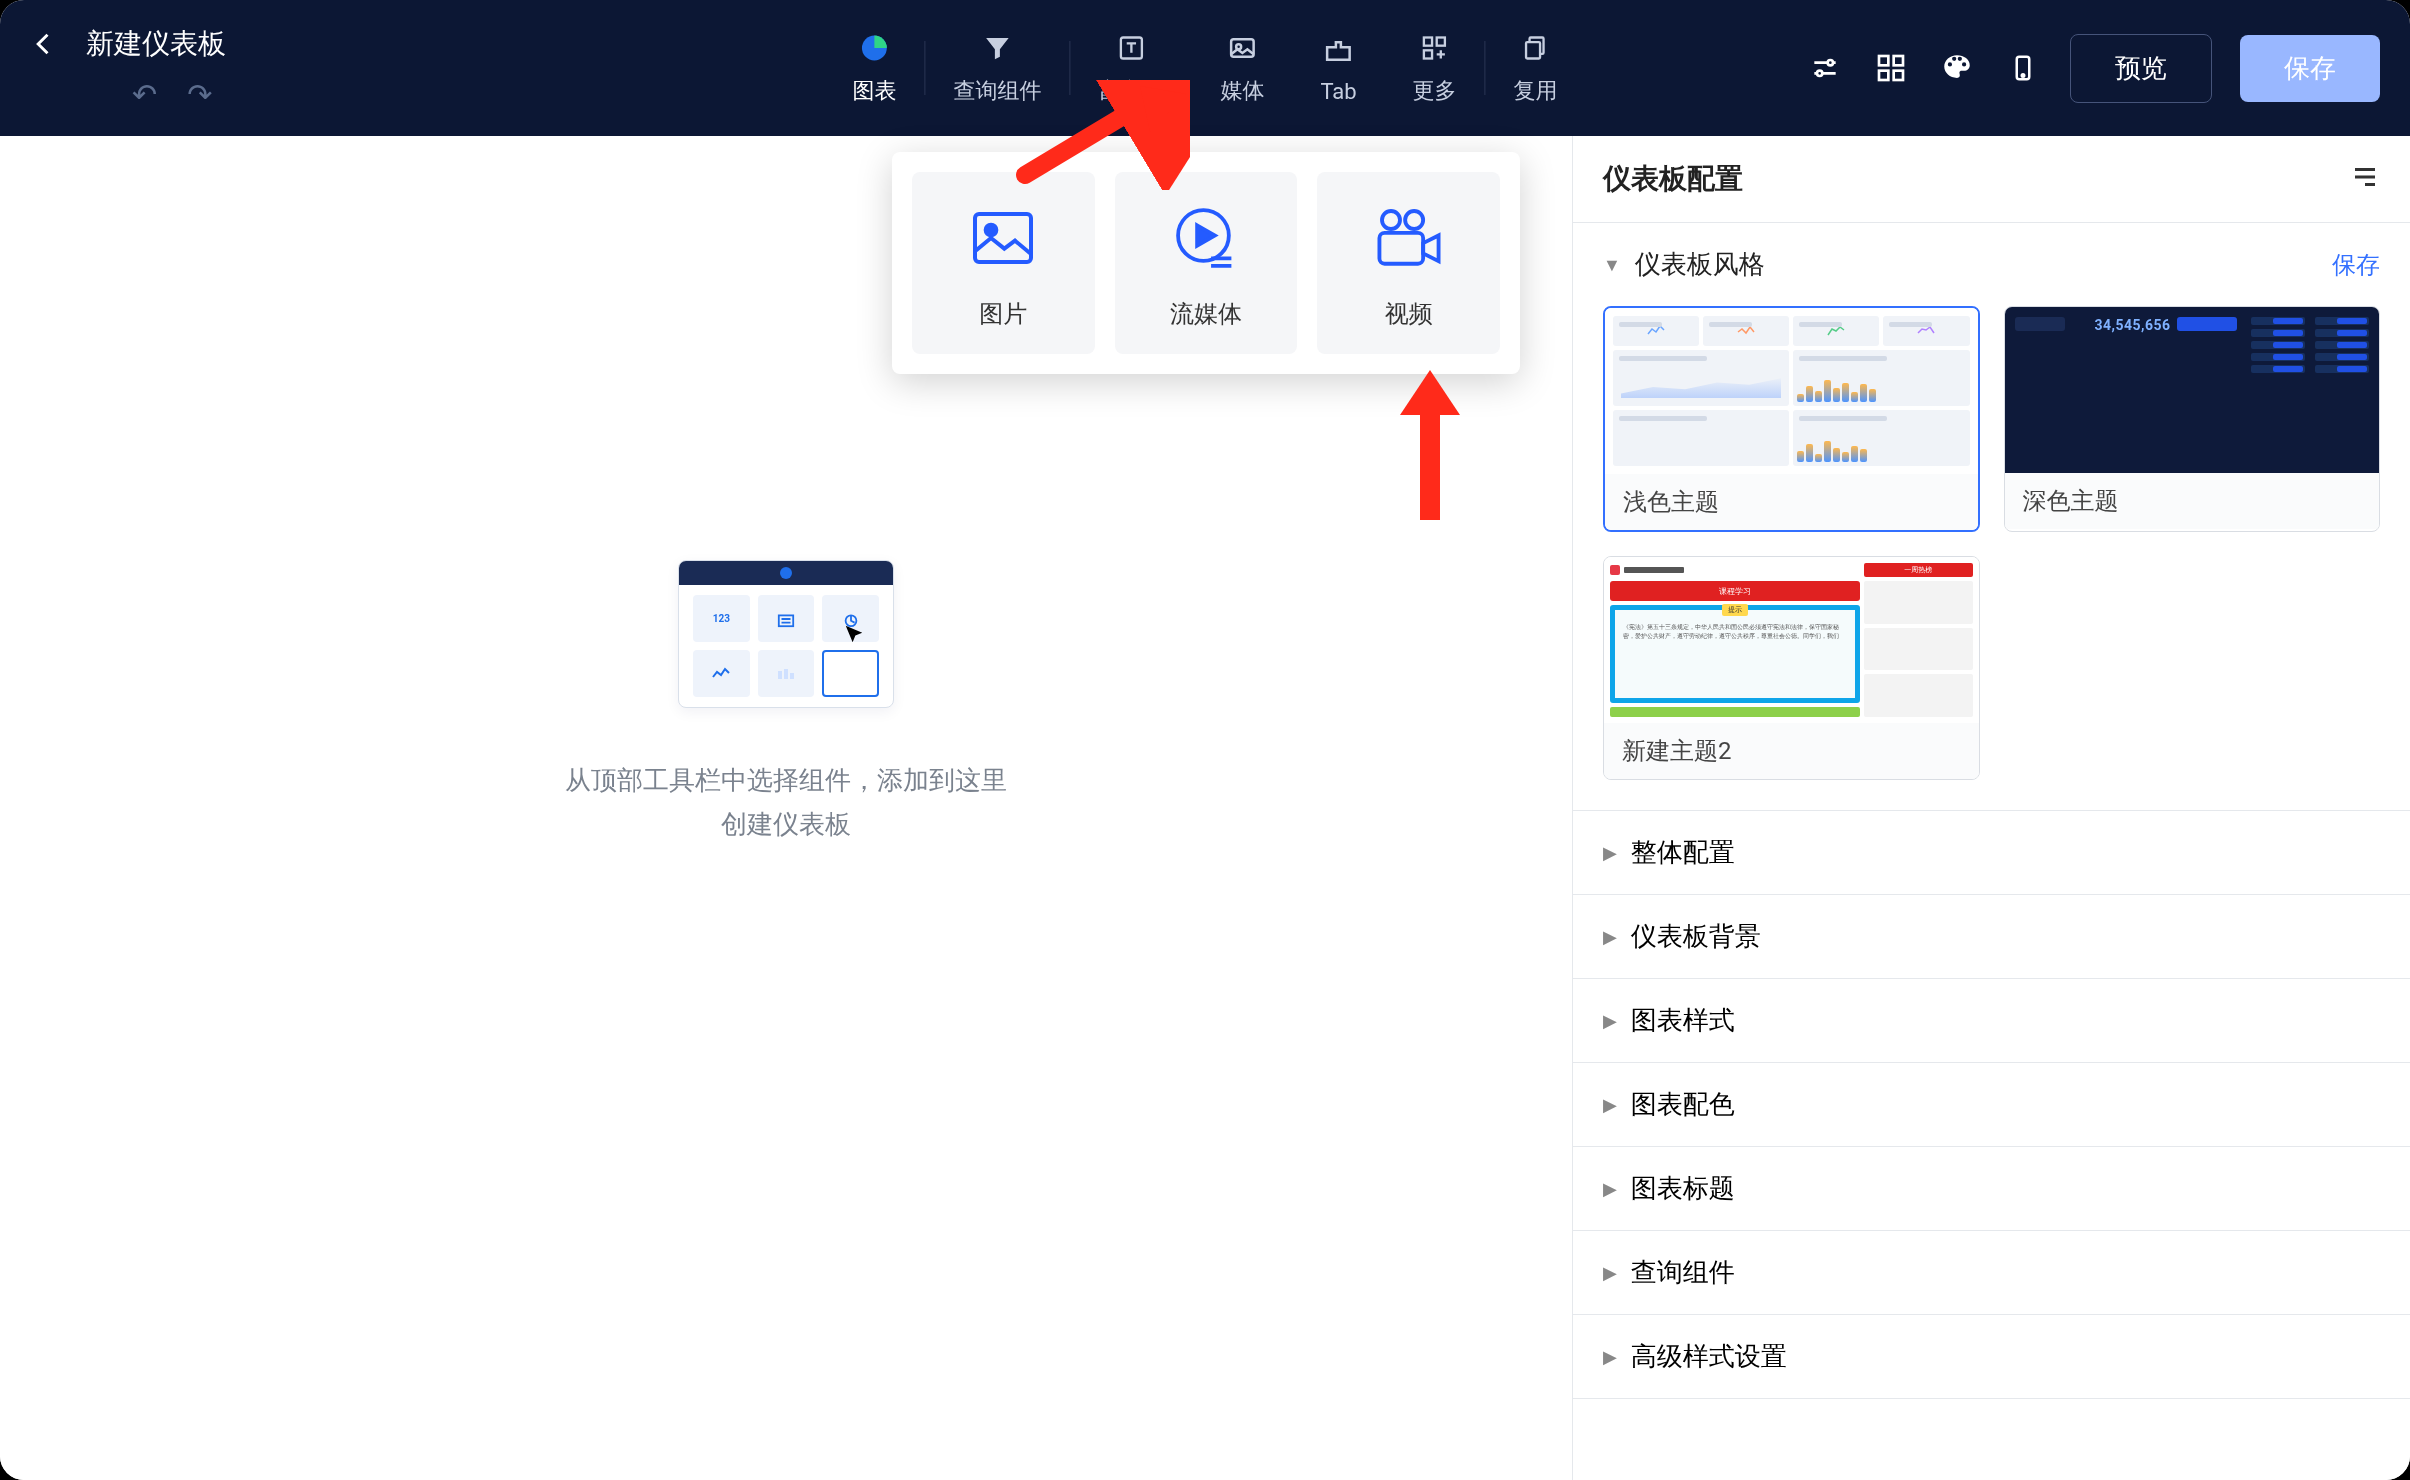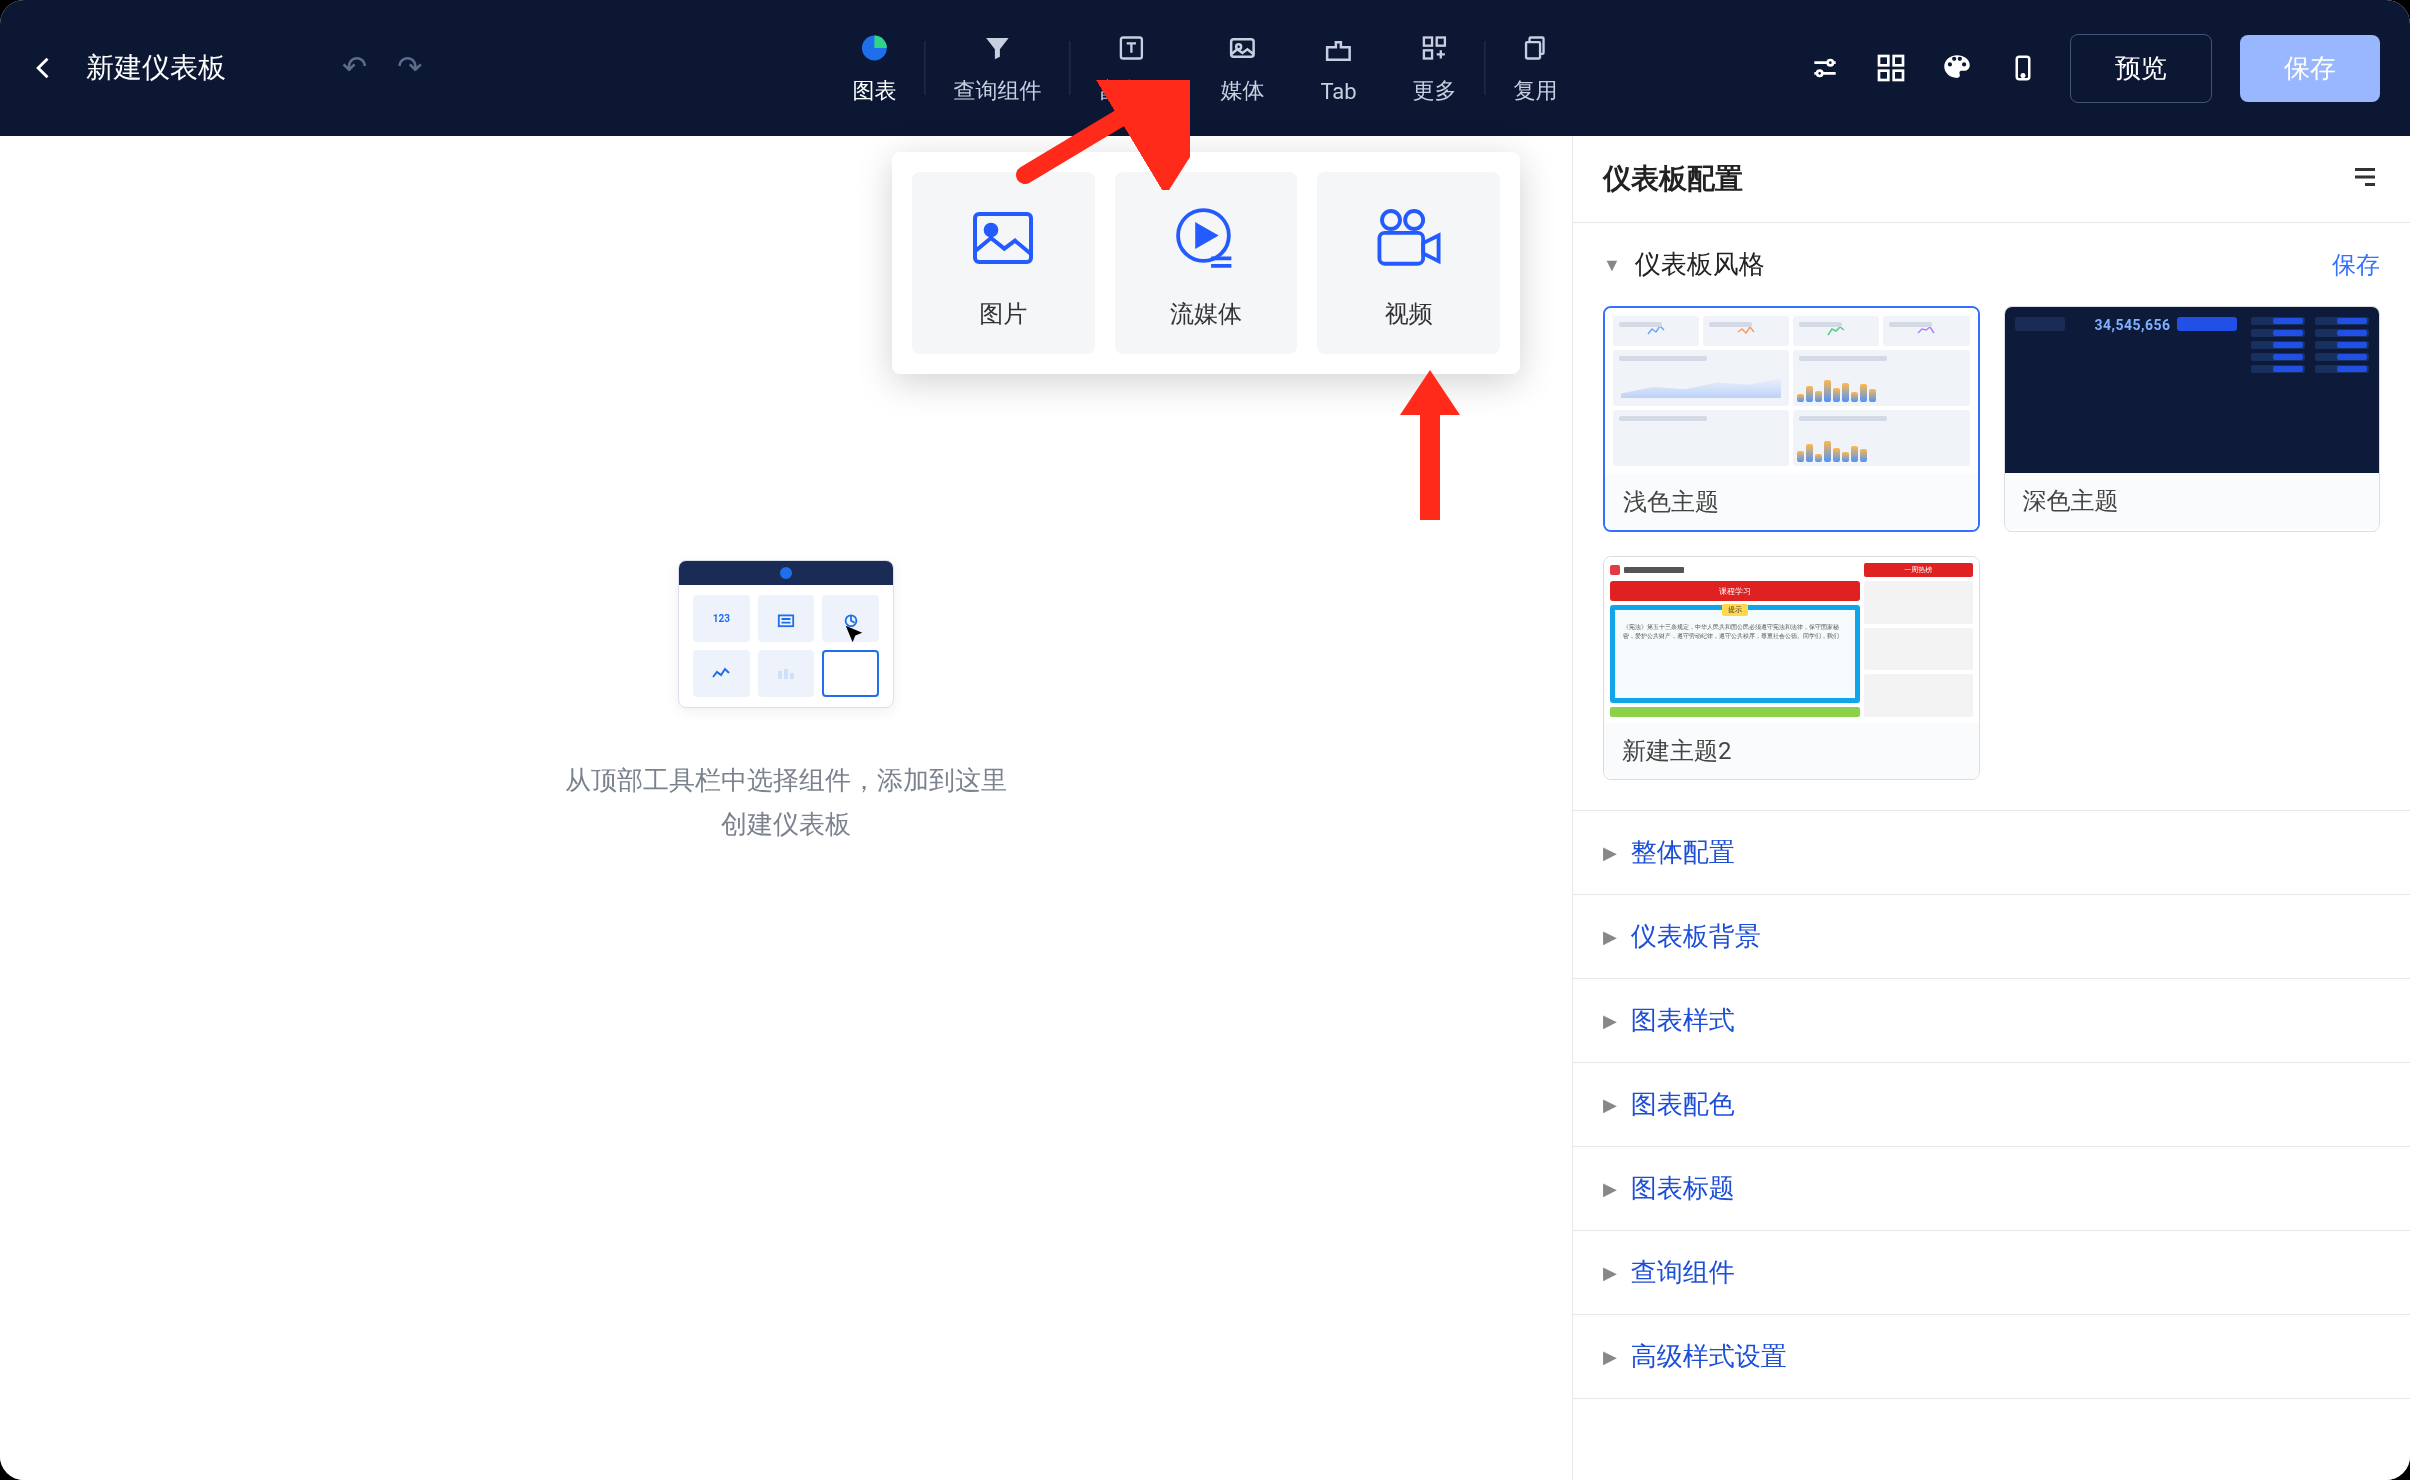--- a/index.html
+++ b/index.html
@@ -24,21 +24,21 @@
       height: 136px;
       background: #0c1734;
       display: flex;
       align-items: center;
       padding: 0 30px;
       color: #fff;
       position: relative;
     }
     .topbar-left {
       display: flex;
-      flex-direction: row;
+      flex-direction: column;
       justify-content: center;
       gap: 14px;
     }
     .back-title-row {
       display: flex;
       align-items: center;
       gap: 28px;
     }
     .back-btn { width: 28px; height: 28px; cursor: pointer; }
     .dashboard-title { font-size: 28px; font-weight: 500; }
@@ -261,21 +261,21 @@
 
     
     .collapsed-section {
       display: flex;
       align-items: center;
       padding: 24px 30px;
       gap: 14px;
       border-bottom: 1px solid #e5e8ec;
       cursor: pointer;
     }
-    .collapsed-section .section-title { font-size: 26px; color: #1d4ed8; text-align: center; }
+    .collapsed-section .section-title { font-size: 26px; color: #000000; text-align: center; }
   </style>
 </head>
 <body>
 
 <div class="app-window">
 
   <div class="topbar">
     <div class="topbar-left">
       <div class="back-title-row">
         <div class="back-btn">

